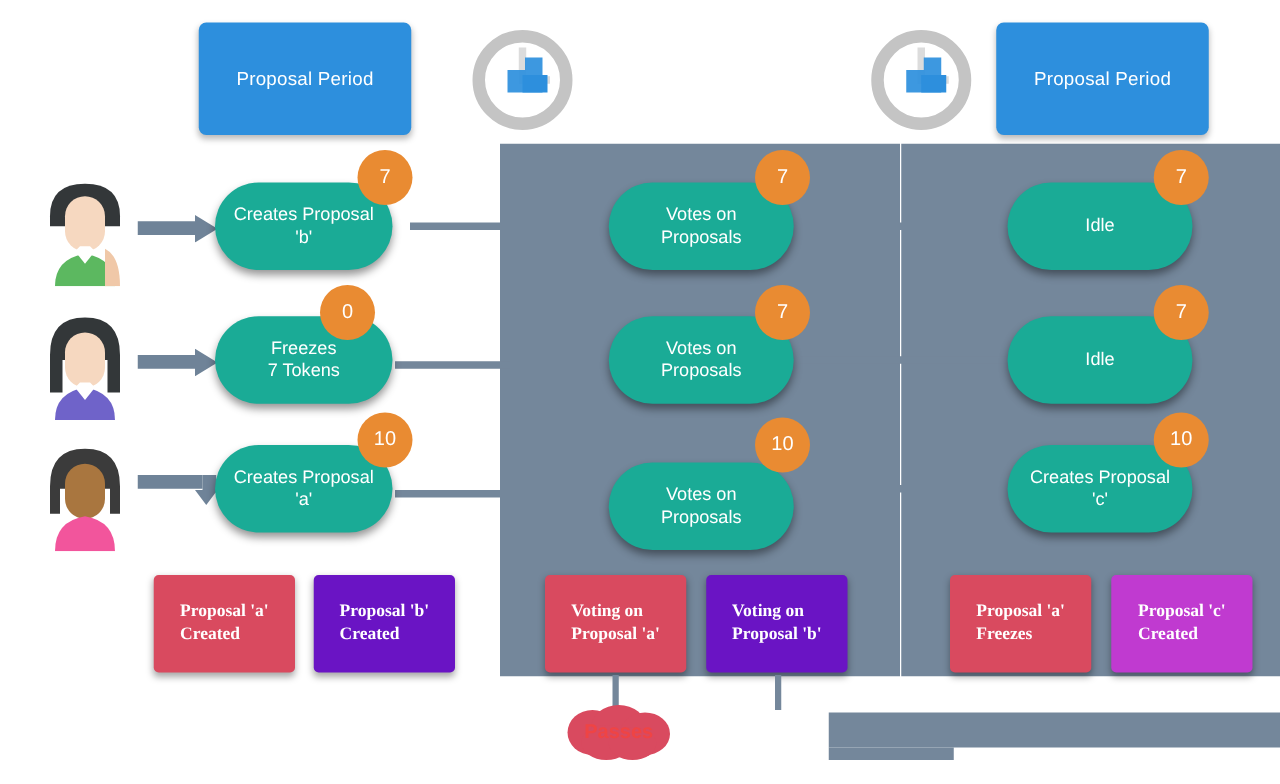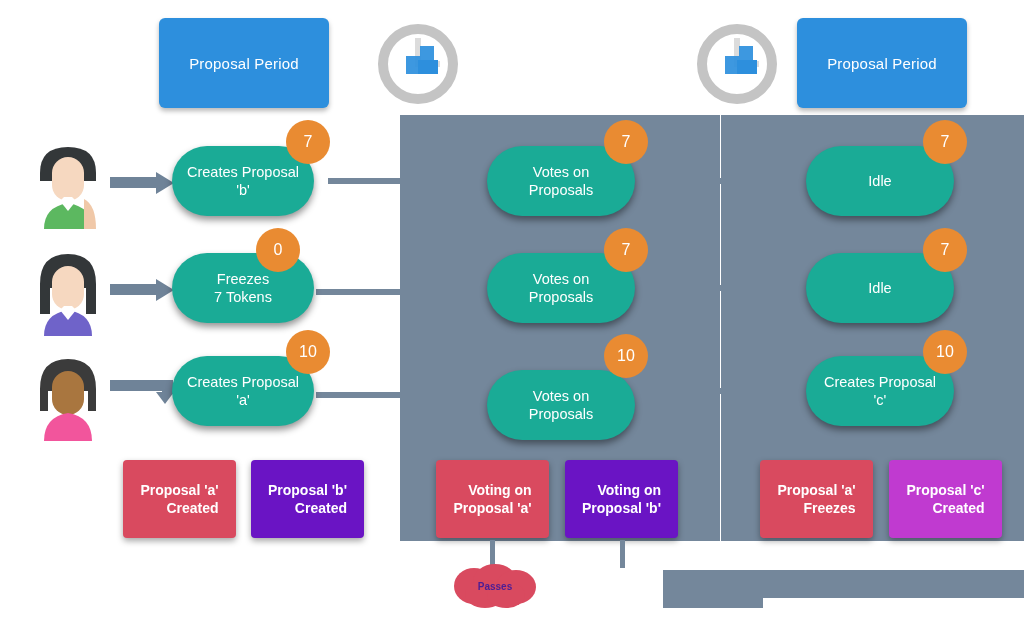--- a/index.html
+++ b/index.html
@@ -35,29 +35,29 @@
   
   .avatar{position:absolute;width:96px;height:96px;}
   .avatar svg{display:block;width:96px;height:96px;}
 
   
   .conn{position:absolute;background:#74879b;}
   .arrow{position:absolute;}
 
   
   .evt{position:absolute;border-radius:4px;display:flex;align-items:center;
-       justify-content:center;text-align:right;color:#ffffff;
+       justify-content:center;text-align:left;color:#ffffff;
        font-size:14px;font-weight:bold;line-height:1.3;
-       box-shadow:0 3px 6px rgba(0,0,0,.35);padding:0 8px;box-sizing:border-box;}
+       box-shadow:0 3px 6px rgba(0,0,0,.35);padding:0 8px;box-sizing:border-box;font-family:Liberation Serif, serif;}
 
   
   .cloud{position:absolute;width:86px;height:44px;}
   .cloud .lbl{position:absolute;left:0;top:0;width:86px;height:44px;
               display:flex;align-items:center;justify-content:center;
-              color:#4c1d95;font-size:10px;font-weight:bold;z-index:2;}
+              color:#ef4444;font-size:16px;font-weight:bold;z-index:2;}
   .cloud svg{position:absolute;left:0;top:0;z-index:1;}
 </style>
 </head>
 <body>
 
 <div id="stage">
 
   <div class="panel" style="left:400px;top:115px;width:320px;height:426px;"></div>
   <div class="panel" style="left:721px;top:115px;width:320px;height:426px;"></div>
   <div class="panel" style="left:663px;top:570px;width:361px;height:28px;"></div>

